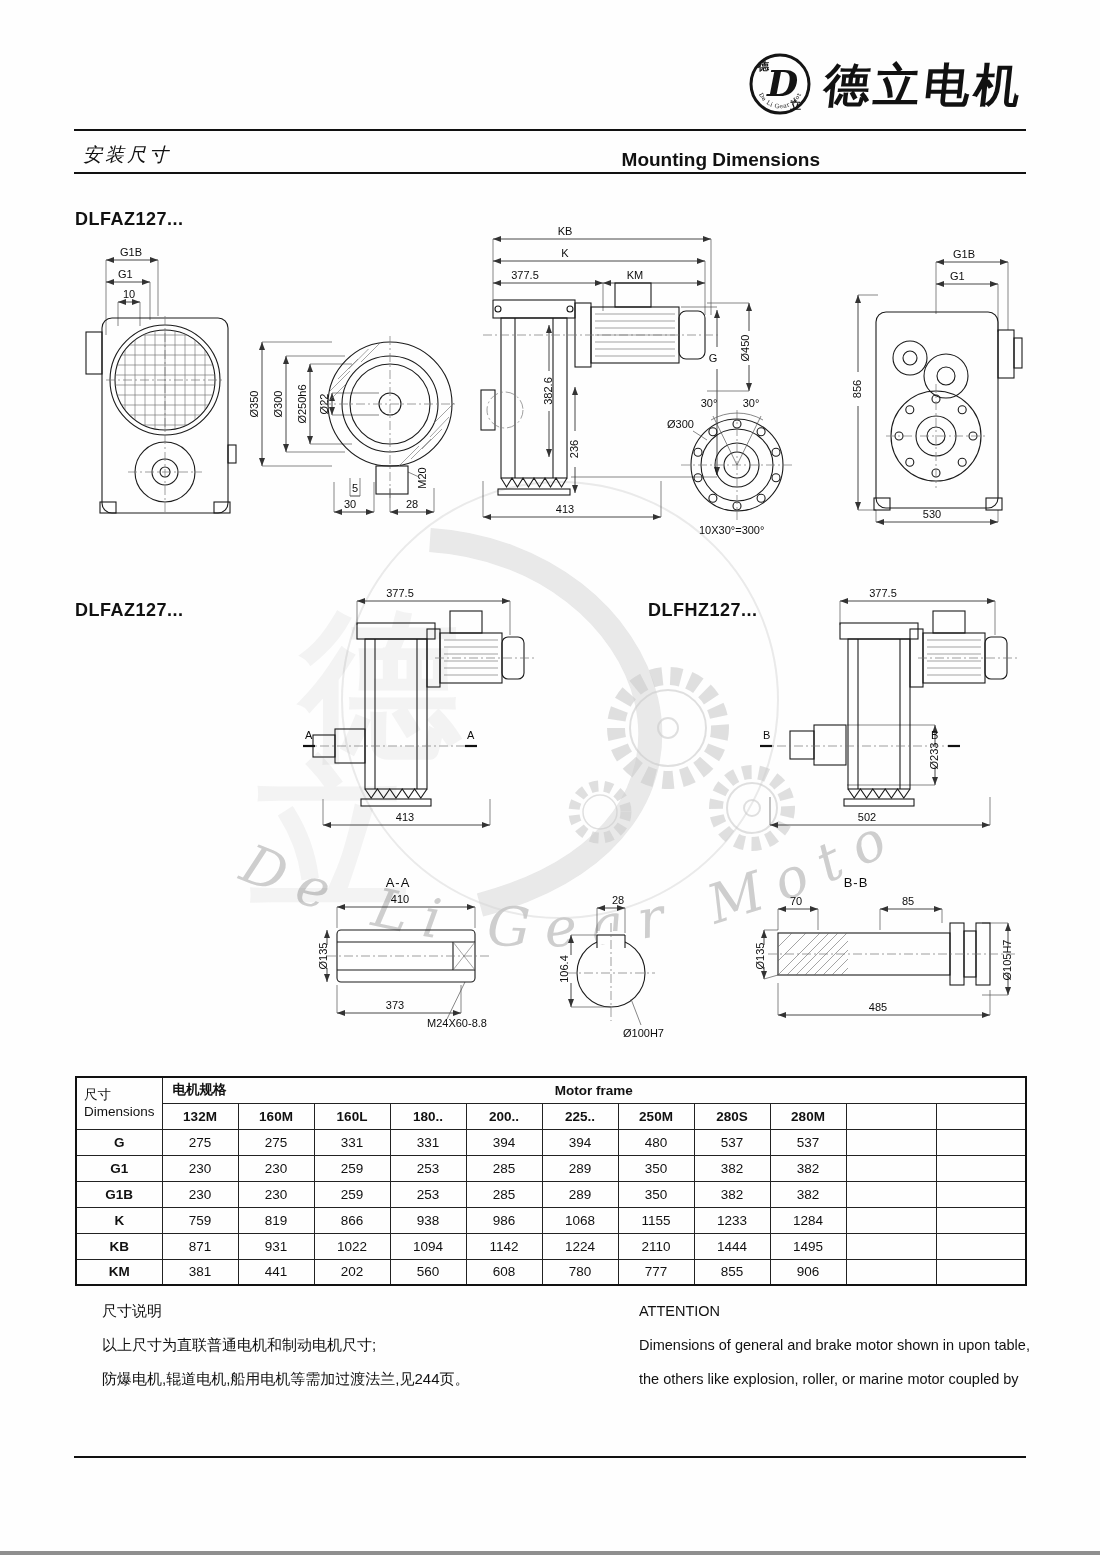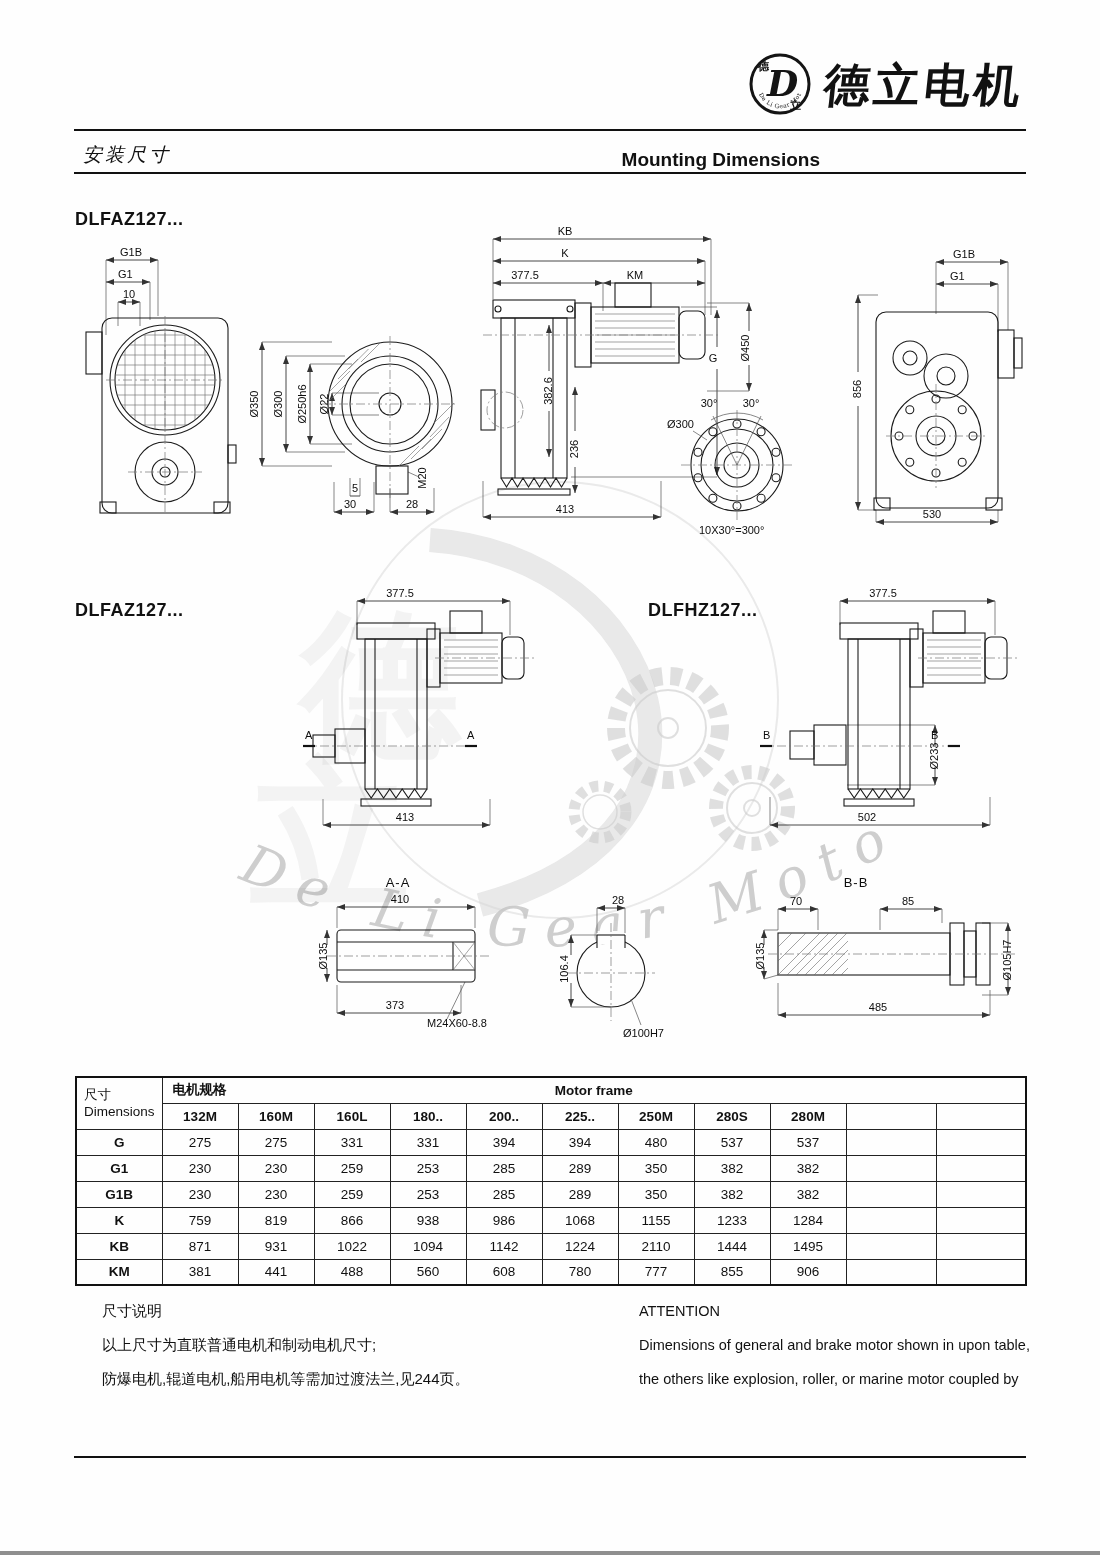--- a/index.html
+++ b/index.html
@@ -602,21 +602,21 @@
           <td>2110</td>
           <td>1444</td>
           <td>1495</td>
           <td></td>
           <td></td>
         </tr>
         <tr>
           <th>KM</th>
           <td>381</td>
           <td>441</td>
-          <td>488</td>
+          <td>202</td>
           <td>560</td>
           <td>608</td>
           <td>780</td>
           <td>777</td>
           <td>855</td>
           <td>906</td>
           <td></td>
           <td></td>
         </tr>
       </tbody>

